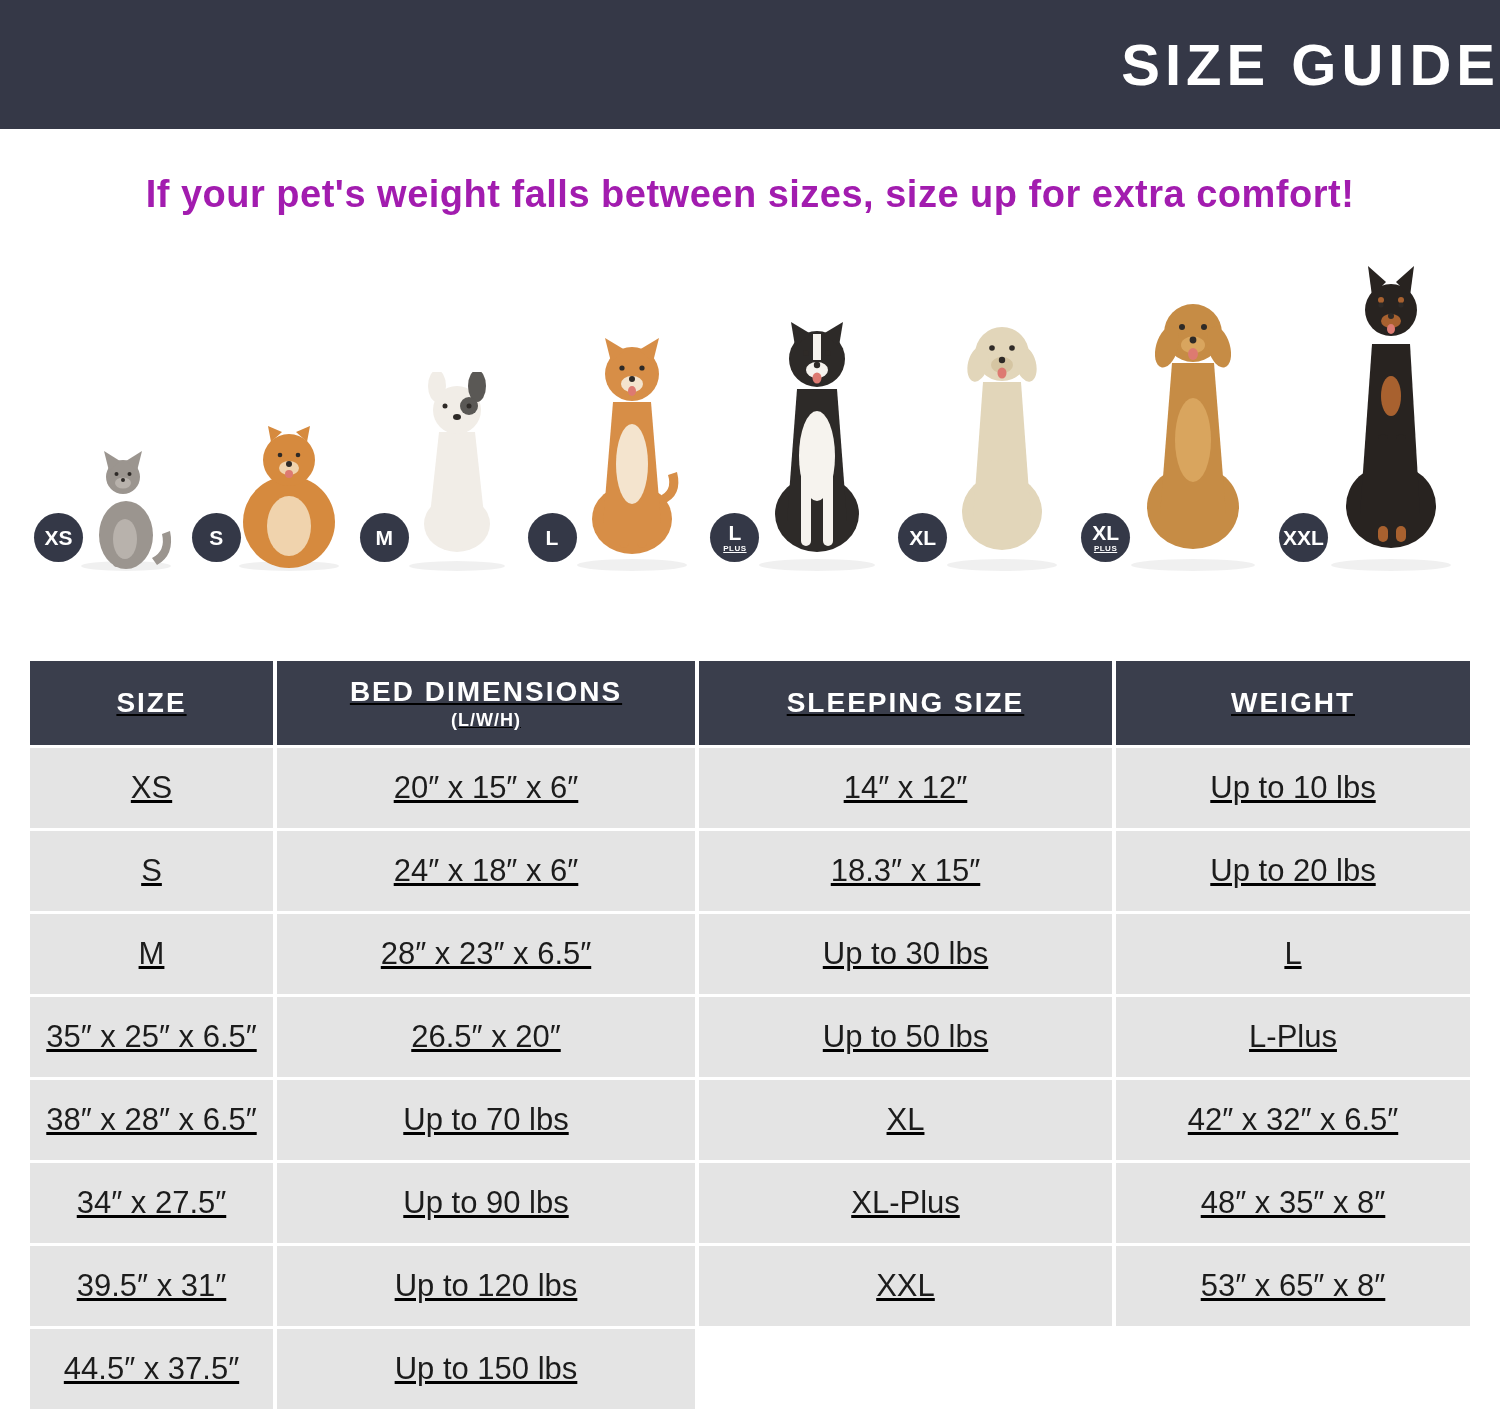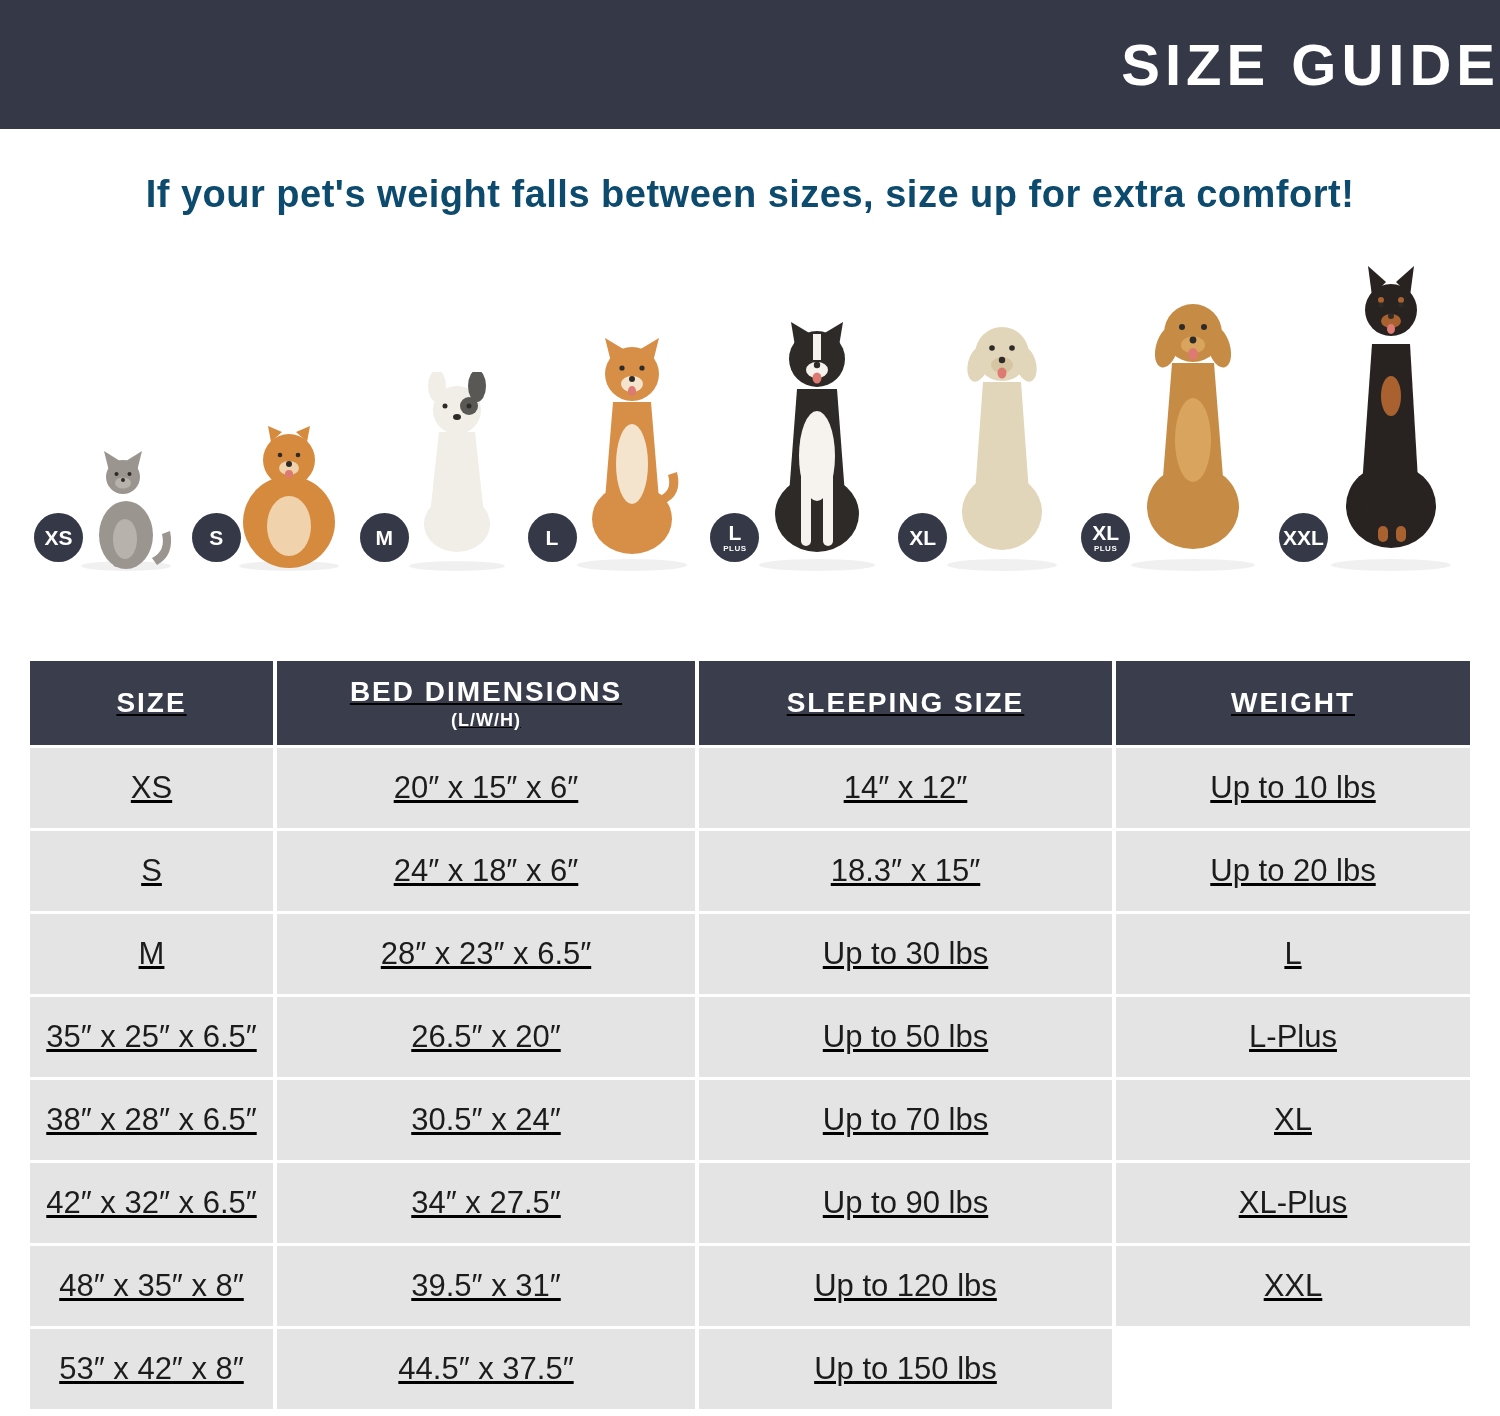--- a/index.html
+++ b/index.html
@@ -14,37 +14,37 @@
     height: 129px; background: #353847;
     display: flex; align-items: center; justify-content: flex-end;
   }
   .banner h1 {
     color: #ffffff; font-size: 58px; font-weight: bold; letter-spacing: 5px;
   }
 
   
   .subtitle {
     margin-top: 44px; text-align: center;
-    font-size: 38px; font-weight: 600; color: #0c4a6e; letter-spacing: 0.5px;
+    font-size: 38px; font-weight: 600; color: #a21caf; letter-spacing: 0.5px;
   }
 
   
   .animal-strip {
     height: 340px; margin-top: 16px; padding: 0 34px;
     display: flex; align-items: flex-end; justify-content: space-between;
   }
   .animal-cell { display: flex; align-items: flex-end; }
   .size-badge {
     width: 49px; height: 49px; border-radius: 50%;
     background: #343847; color: #ffffff;
     display: flex; flex-direction: column; align-items: center; justify-content: center;
     margin-right: -12px; margin-bottom: 10px; z-index: 2; flex: 0 0 auto;
   }
   .badge-main { font-size: 21px; font-weight: bold; line-height: 1; }
-  .badge-sub  { font-size: 8px;  font-weight: bold; letter-spacing: 0.5px; line-height: 1; margin-top: 2px; }
+  .badge-sub  { font-size: 8px;  font-weight: bold; letter-spacing: 0.5px; line-height: 1; margin-top: 2px; text-decoration: underline; }
   .badge-sub:empty { display: none; }
   .animal-svg { display: block; }
   .c3 { fill: #2e2a27; }
   .tongue { fill: #dd7a71; }
 
   
   .size-table {
     margin: 89px 30px 0 30px;
     display: grid;
     grid-template-columns: 243px 418px 413px 354px;
@@ -336,30 +336,29 @@
   <div class="td">28″ x 23″ x 6.5″</div>
   <div class="td">Up to 30 lbs</div>
 
   <div class="td">L</div>
   <div class="td">35″ x 25″ x 6.5″</div>
   <div class="td">26.5″ x 20″</div>
   <div class="td">Up to 50 lbs</div>
 
   <div class="td">L-Plus</div>
   <div class="td">38″ x 28″ x 6.5″</div>
-  <div class="td">30.5″ x 24″</div>
   <div class="td">Up to 70 lbs</div>
 
   <div class="td">XL</div>
   <div class="td">42″ x 32″ x 6.5″</div>
   <div class="td">34″ x 27.5″</div>
   <div class="td">Up to 90 lbs</div>
 
   <div class="td">XL-Plus</div>
   <div class="td">48″ x 35″ x 8″</div>
   <div class="td">39.5″ x 31″</div>
   <div class="td">Up to 120 lbs</div>
 
   <div class="td">XXL</div>
-  <div class="td">53″ x 42″ x 8″</div>
+  <div class="td">53″ x 65″ x 8″</div>
   <div class="td">44.5″ x 37.5″</div>
   <div class="td">Up to 150 lbs</div>
 </div>
 
 </body></html>

